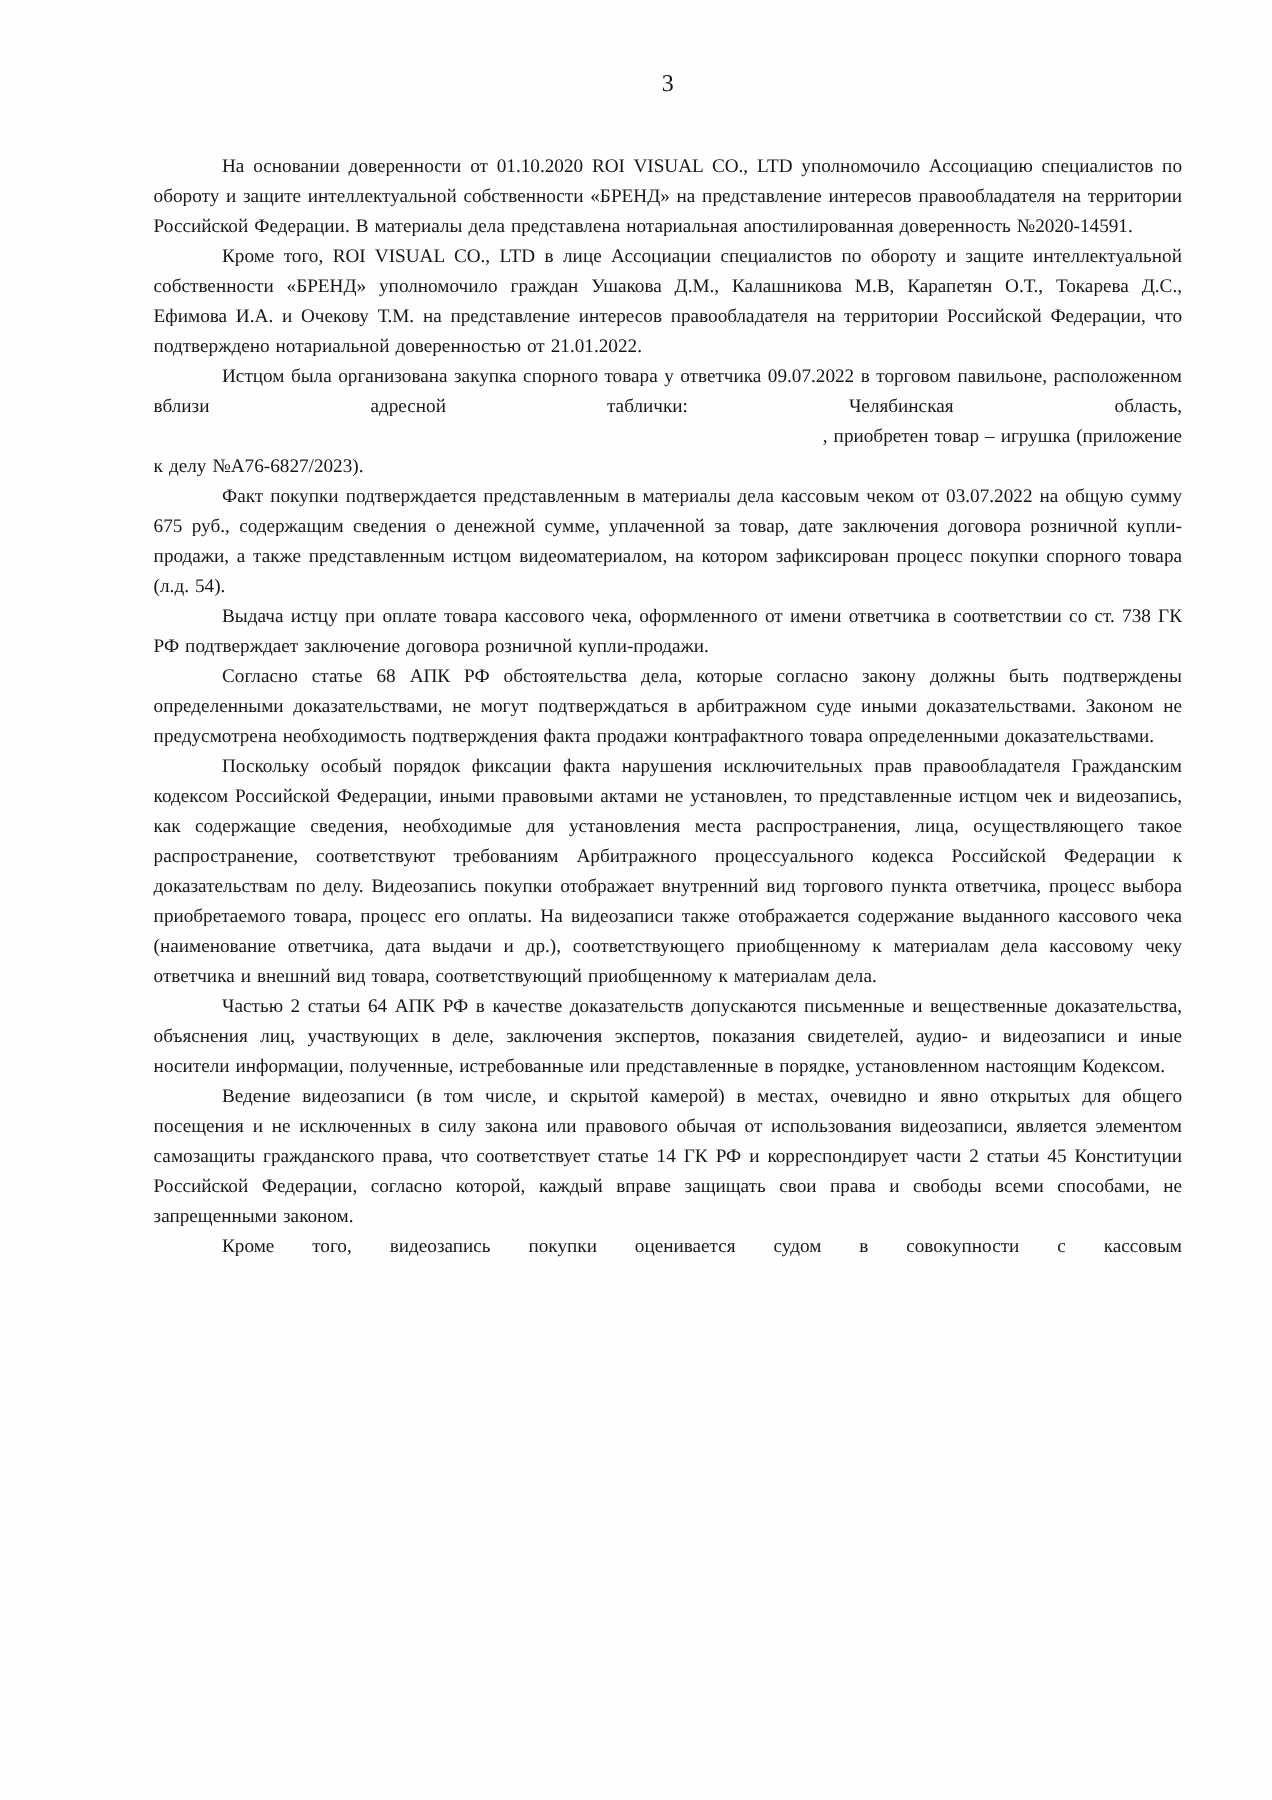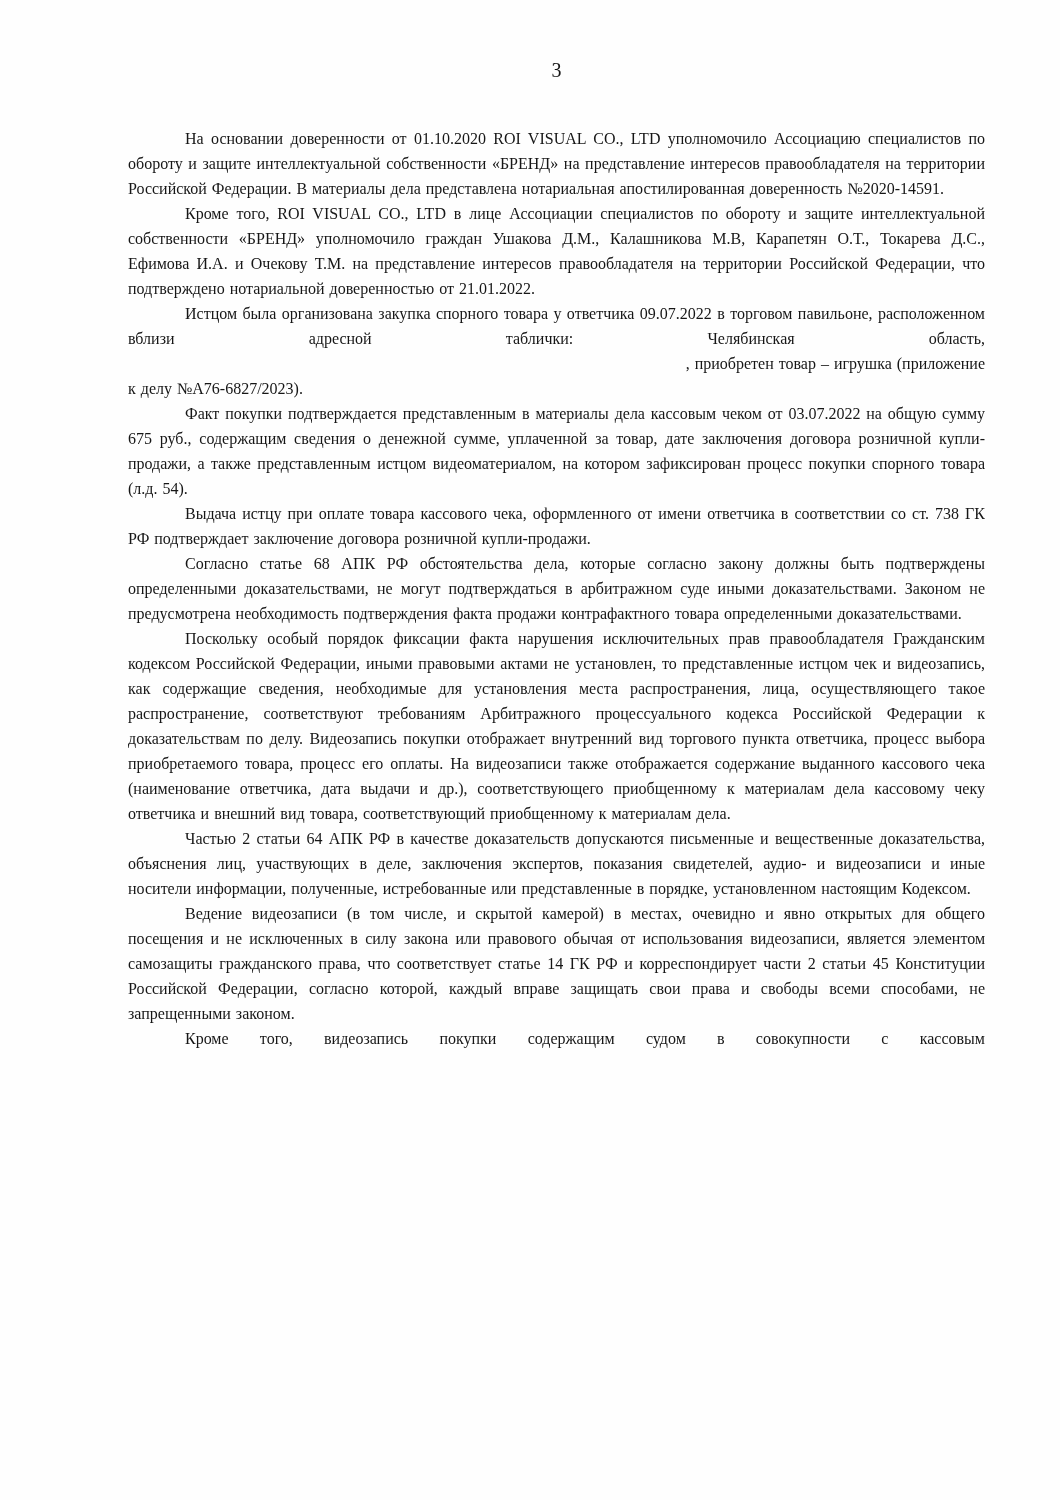--- a/index.html
+++ b/index.html
@@ -77,16 +77,16 @@
 
     <p class="para">Согласно статье 68 АПК РФ обстоятельства дела, которые согласно закону должны быть подтверждены определенными доказательствами, не могут подтверждаться в арбитражном суде иными доказательствами. Законом не предусмотрена необходимость подтверждения факта продажи контрафактного товара определенными доказательствами.</p>
 
     <p class="para">Поскольку особый порядок фиксации факта нарушения исключительных прав правообладателя Гражданским кодексом Российской Федерации, иными правовыми актами не установлен, то представленные истцом чек и видеозапись, как содержащие сведения, необходимые для установления места распространения, лица, осуществляющего такое распространение, соответствуют требованиям Арбитражного процессуального кодекса Российской Федерации к доказательствам по делу. Видеозапись покупки отображает внутренний вид торгового пункта ответчика, процесс выбора приобретаемого товара, процесс его оплаты. На видеозаписи также отображается содержание выданного кассового чека (наименование ответчика, дата выдачи и др.), соответствующего приобщенному к материалам дела кассовому чеку ответчика и внешний вид товара, соответствующий приобщенному к материалам дела.</p>
 
     <p class="para">Частью 2 статьи 64 АПК РФ в качестве доказательств допускаются письменные и вещественные доказательства, объяснения лиц, участвующих в деле, заключения экспертов, показания свидетелей, аудио- и видеозаписи и иные носители информации, полученные, истребованные или представленные в порядке, установленном настоящим Кодексом.</p>
 
     <p class="para">Ведение видеозаписи (в том числе, и скрытой камерой) в местах, очевидно и явно открытых для общего посещения и не исключенных в силу закона или правового обычая от использования видеозаписи, является элементом самозащиты гражданского права, что соответствует статье 14 ГК РФ и корреспондирует части 2 статьи 45 Конституции Российской Федерации, согласно которой, каждый вправе защищать свои права и свободы всеми способами, не запрещенными законом.</p>
 
 
-    <p class="para justify-last">Кроме того, видеозапись покупки содержащим судом в совокупности с кассовым</p>
+    <p class="para justify-last">Кроме того, видеозапись покупки оценивается судом в совокупности с кассовым</p>
 
   </div>
 </div>
 
 </body></html>

